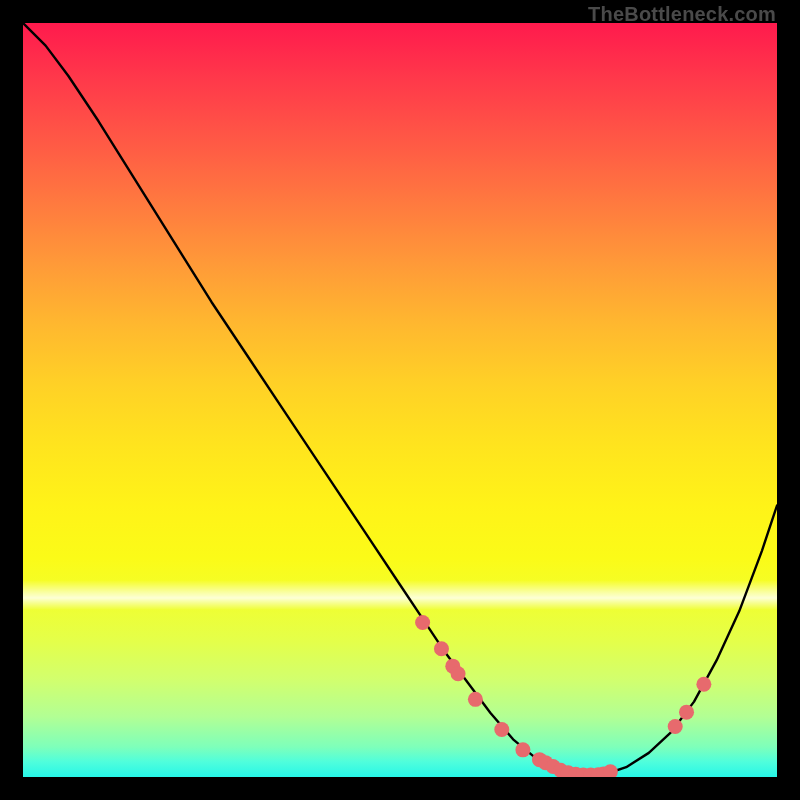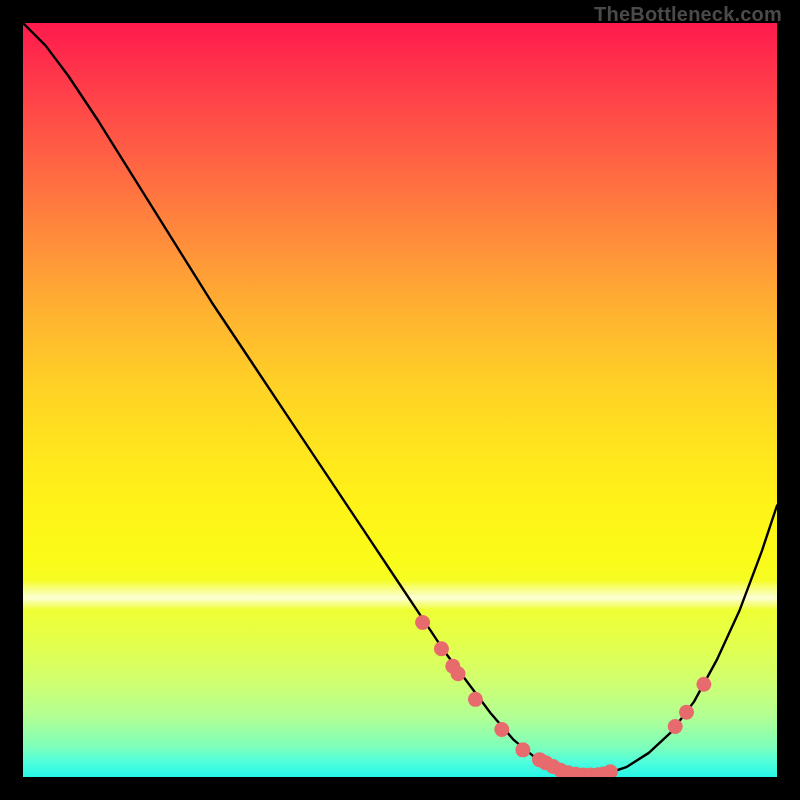--- a/index.html
+++ b/index.html
@@ -58,21 +58,21 @@
       rgba(255,255,255,0.0) 0%,
       rgba(255,255,255,0.55) 40%,
       rgba(255,255,255,0.8) 60%,
       rgba(255,255,255,0.0) 100%
     );
     mix-blend-mode: screen;
   }
   .attribution {
     position: absolute;
     top: 3px;
-    right: 18px;
+    right: 24px;
     color: #4a4a4a;
     font-size: 20px;
     font-weight: 600;
     letter-spacing: 0.2px;
     user-select: none;
   }
   svg.curve {
     position: absolute;
     inset: 0;
   }

